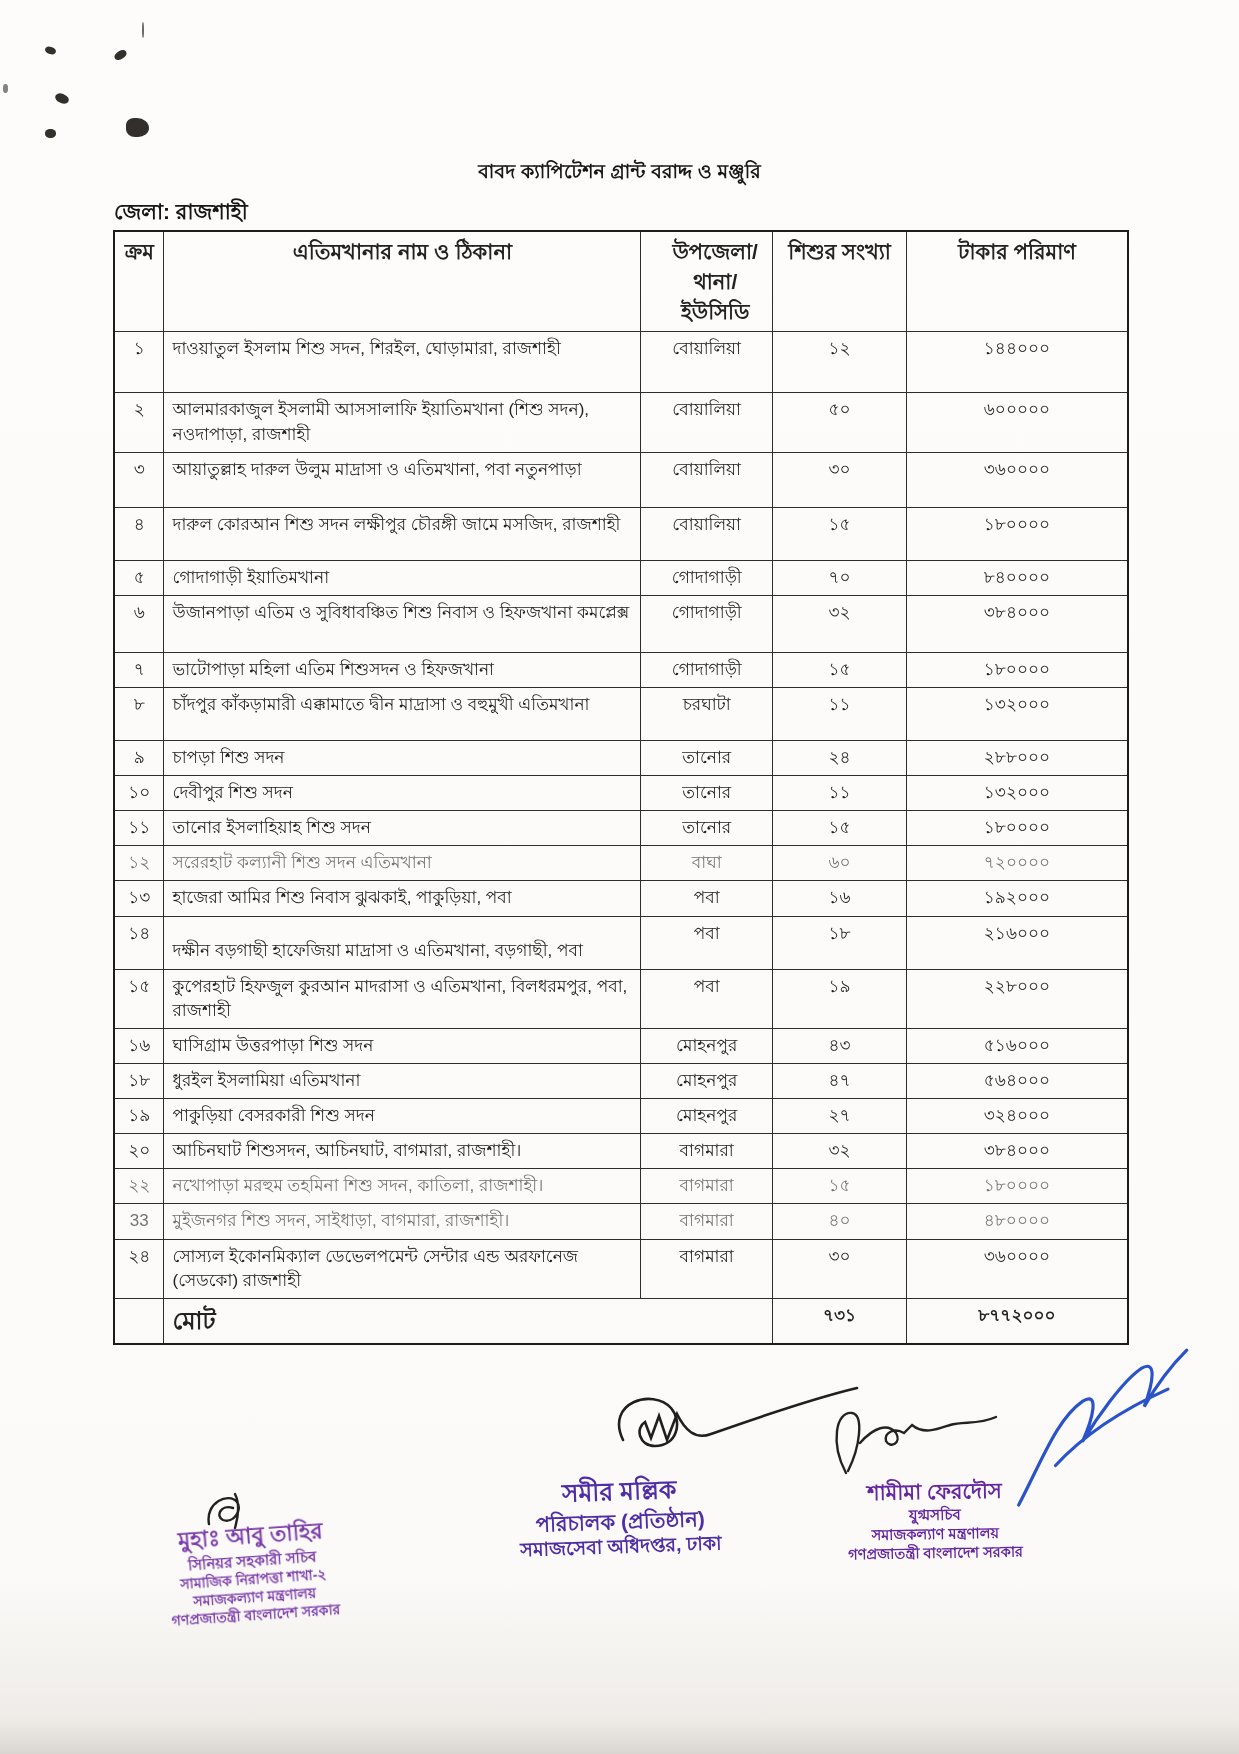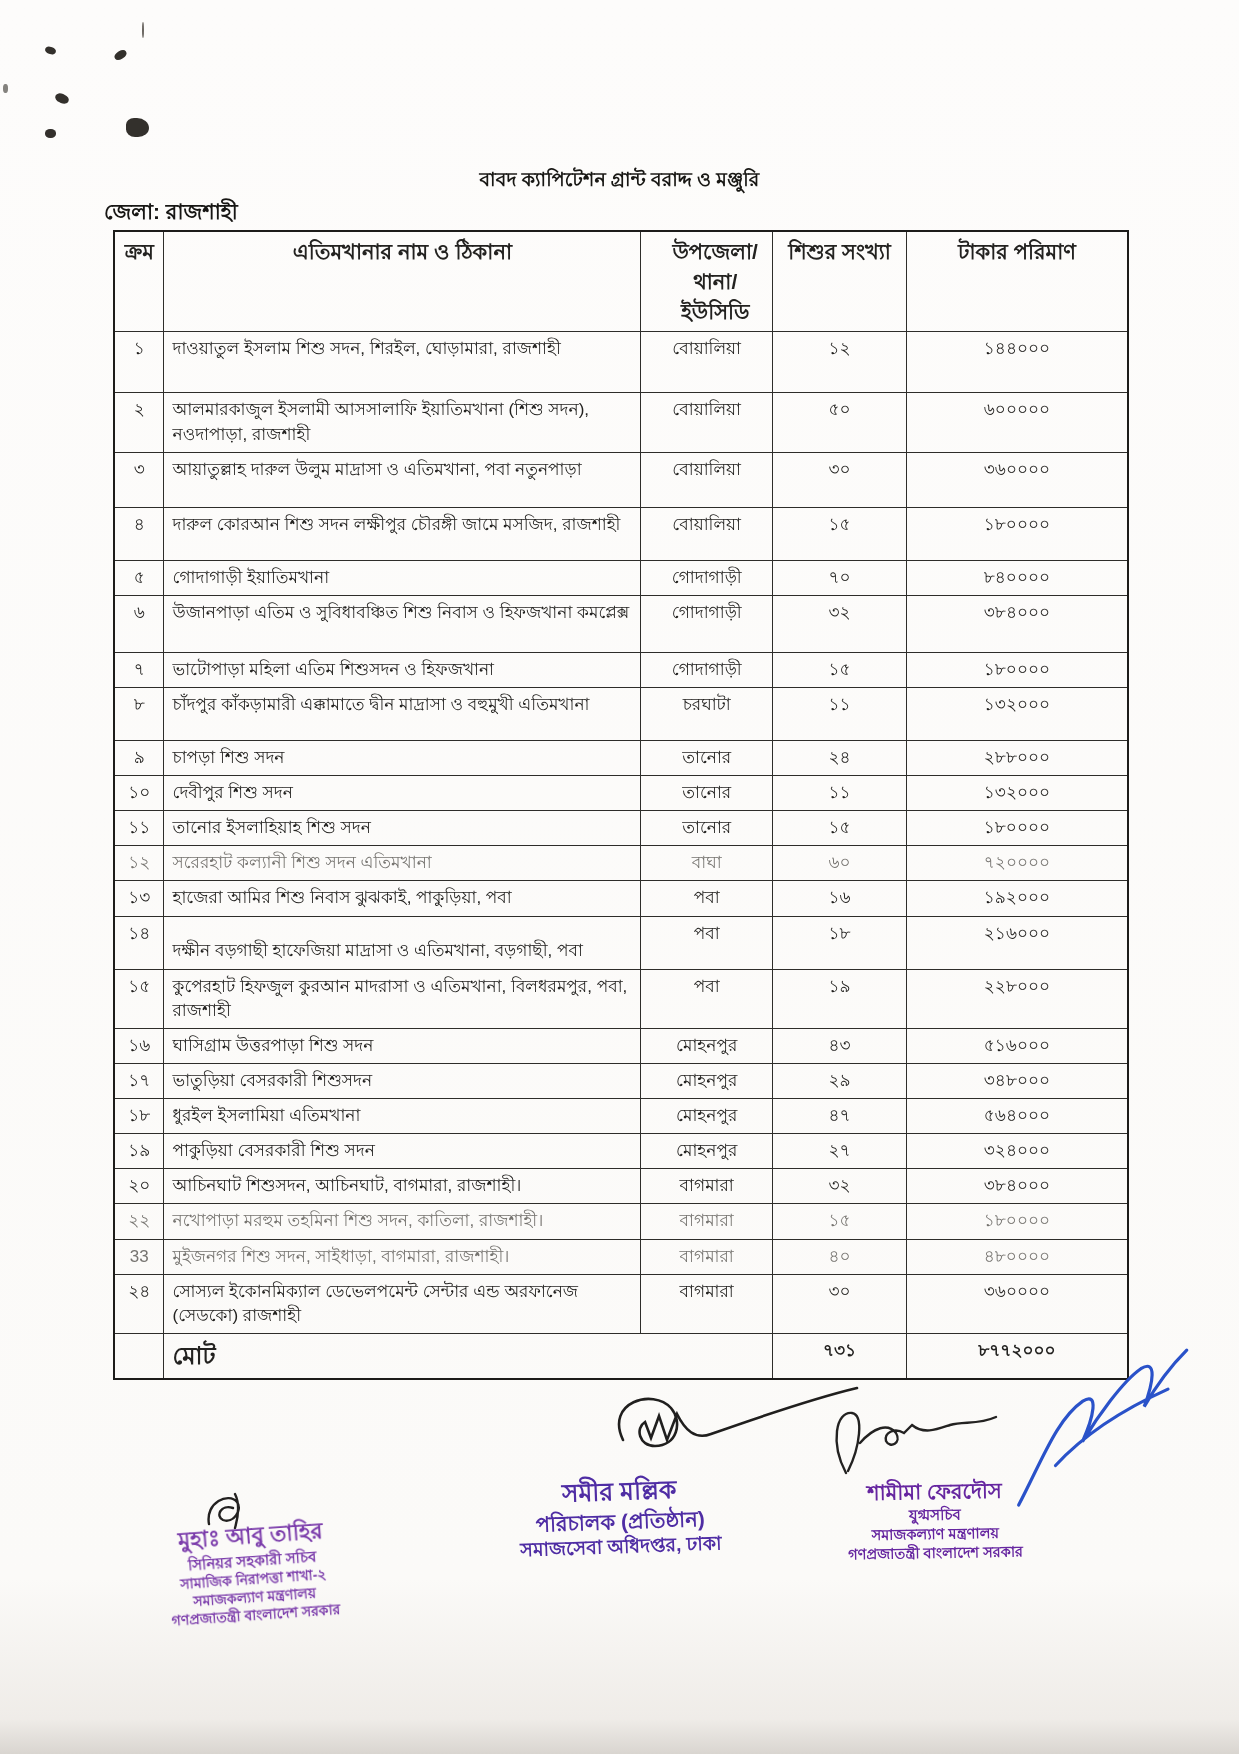--- a/index.html
+++ b/index.html
@@ -14,22 +14,22 @@
   .s1{left:45px;top:47px;width:11px;height:7px;transform:rotate(18deg);}
   .s2{left:114px;top:51px;width:13px;height:8px;transform:rotate(-32deg);}
   .s3{left:142px;top:22px;width:2px;height:16px;background:#6b6762;}
   .s4{left:55px;top:94px;width:14px;height:9px;transform:rotate(24deg);}
   .s5{left:45px;top:129px;width:11px;height:9px;}
   .s6{left:126px;top:118px;width:23px;height:19px;border-radius:40% 60% 55% 45%;}
   .s7{left:3px;top:84px;width:5px;height:9px;opacity:.6;}
 
   .doc-title{position:absolute;left:0;width:100%;text-align:center;font-weight:bold;font-size:19px;letter-spacing:.2px;color:#181714;}
   .t1{top:130px;}
-  .t2{top:165px;font-family:Liberation Serif, serif;}
-  .district{position:absolute;left:104px;top:196px;font-size:21px;font-weight:bold;color:#171614;}
+  .t2{top:157px;}
+  .district{position:absolute;left:114px;top:196px;font-size:21px;font-weight:bold;color:#171614;}
 
   table.grant{
     position:absolute;left:113px;top:230px;width:1016px;
     border-collapse:collapse;border:2.5px solid #1d1c1a;
     font-size:17px;color:#232220;
   }
   .grant th,.grant td{border:1.6px solid #2e2d2a;padding:5px 8px;vertical-align:top;line-height:1.42;}
   .grant thead th{font-weight:bold;height:62px;text-align:center;font-size:21px;}
   .grant thead th.h-upazila{padding-left:18px;padding-right:1px;}
   .col-serial{width:50px;}
@@ -218,27 +218,20 @@
           <td class="cell-amount">২২৮০০০</td>
         </tr>
         <tr>
           <td class="cell-serial">১৬</td>
           <td class="cell-name">ঘাসিগ্রাম উত্তরপাড়া শিশু সদন</td>
           <td class="cell-upazila">মোহনপুর</td>
           <td class="cell-children">৪৩</td>
           <td class="cell-amount">৫১৬০০০</td>
         </tr>
         <tr>
-          <td class="cell-serial">১৭</td>
-          <td class="cell-name">ভাতুড়িয়া বেসরকারী শিশুসদন</td>
-          <td class="cell-upazila">মোহনপুর</td>
-          <td class="cell-children">২৯</td>
-          <td class="cell-amount">৩৪৮০০০</td>
-        </tr>
-        <tr>
           <td class="cell-serial">১৮</td>
           <td class="cell-name">ধুরইল ইসলামিয়া এতিমখানা</td>
           <td class="cell-upazila">মোহনপুর</td>
           <td class="cell-children">৪৭</td>
           <td class="cell-amount">৫৬৪০০০</td>
         </tr>
         <tr>
           <td class="cell-serial">১৯</td>
           <td class="cell-name">পাকুড়িয়া বেসরকারী শিশু সদন</td>
           <td class="cell-upazila">মোহনপুর</td>

